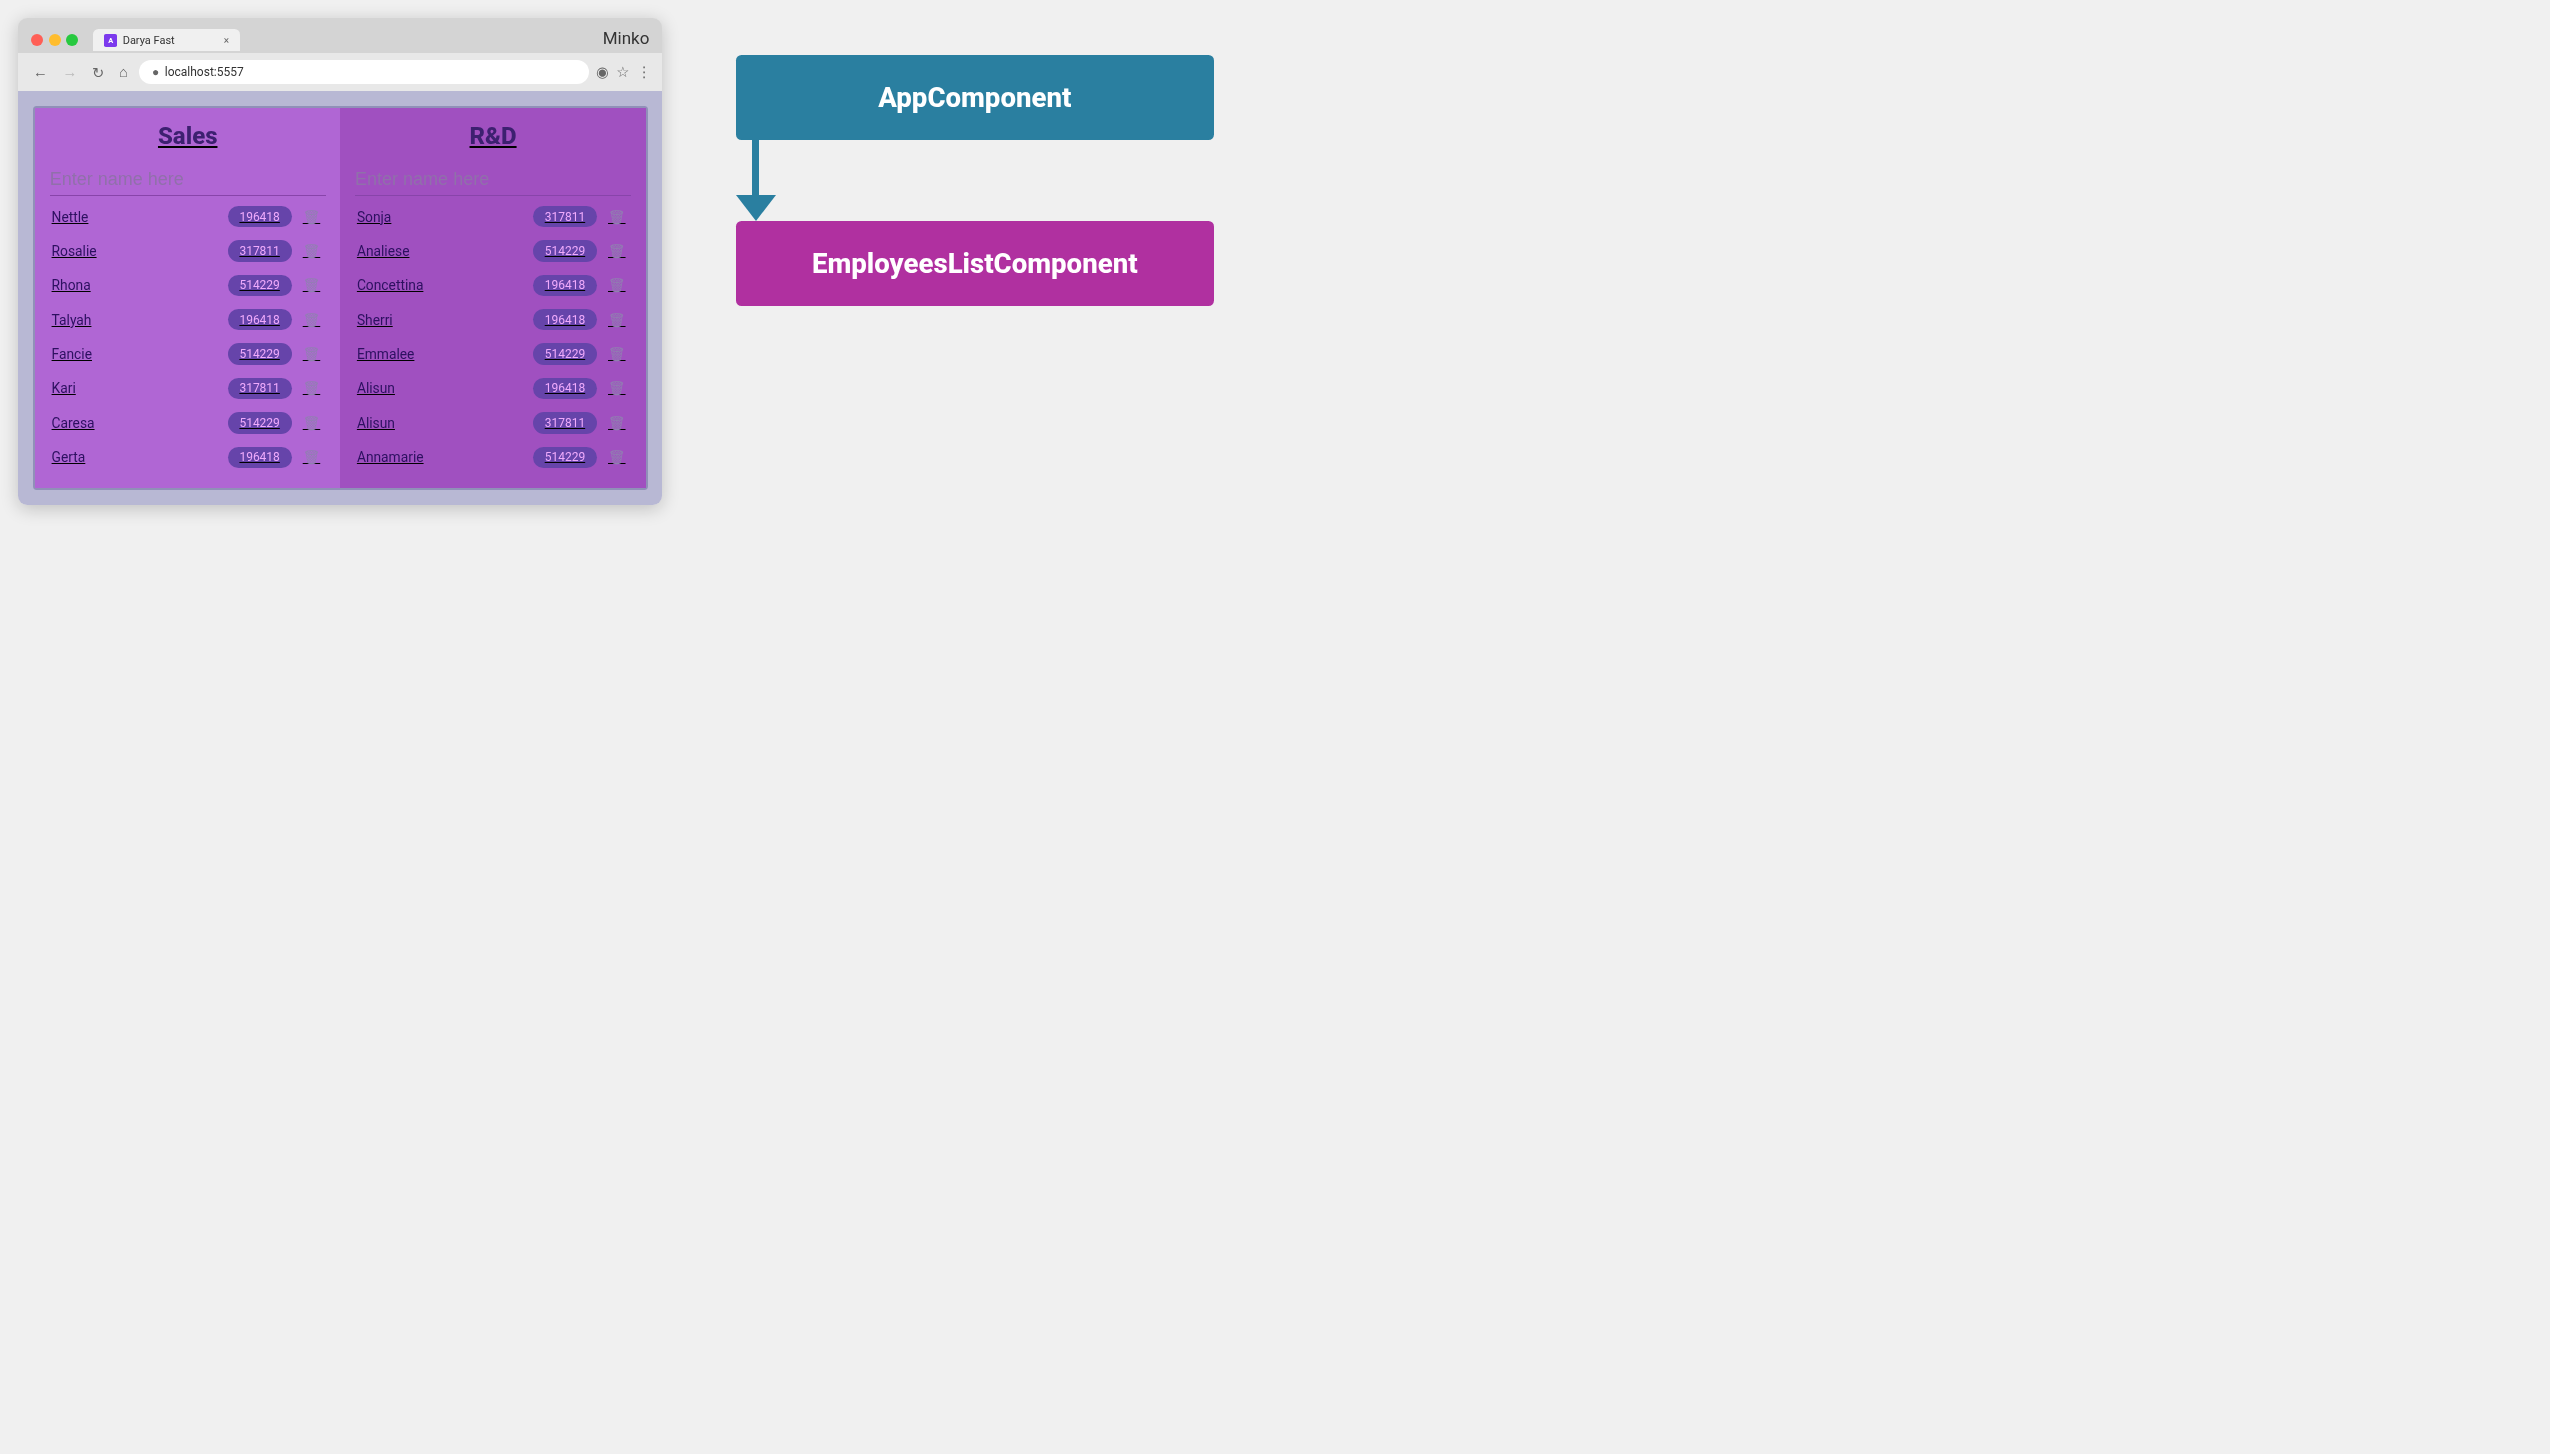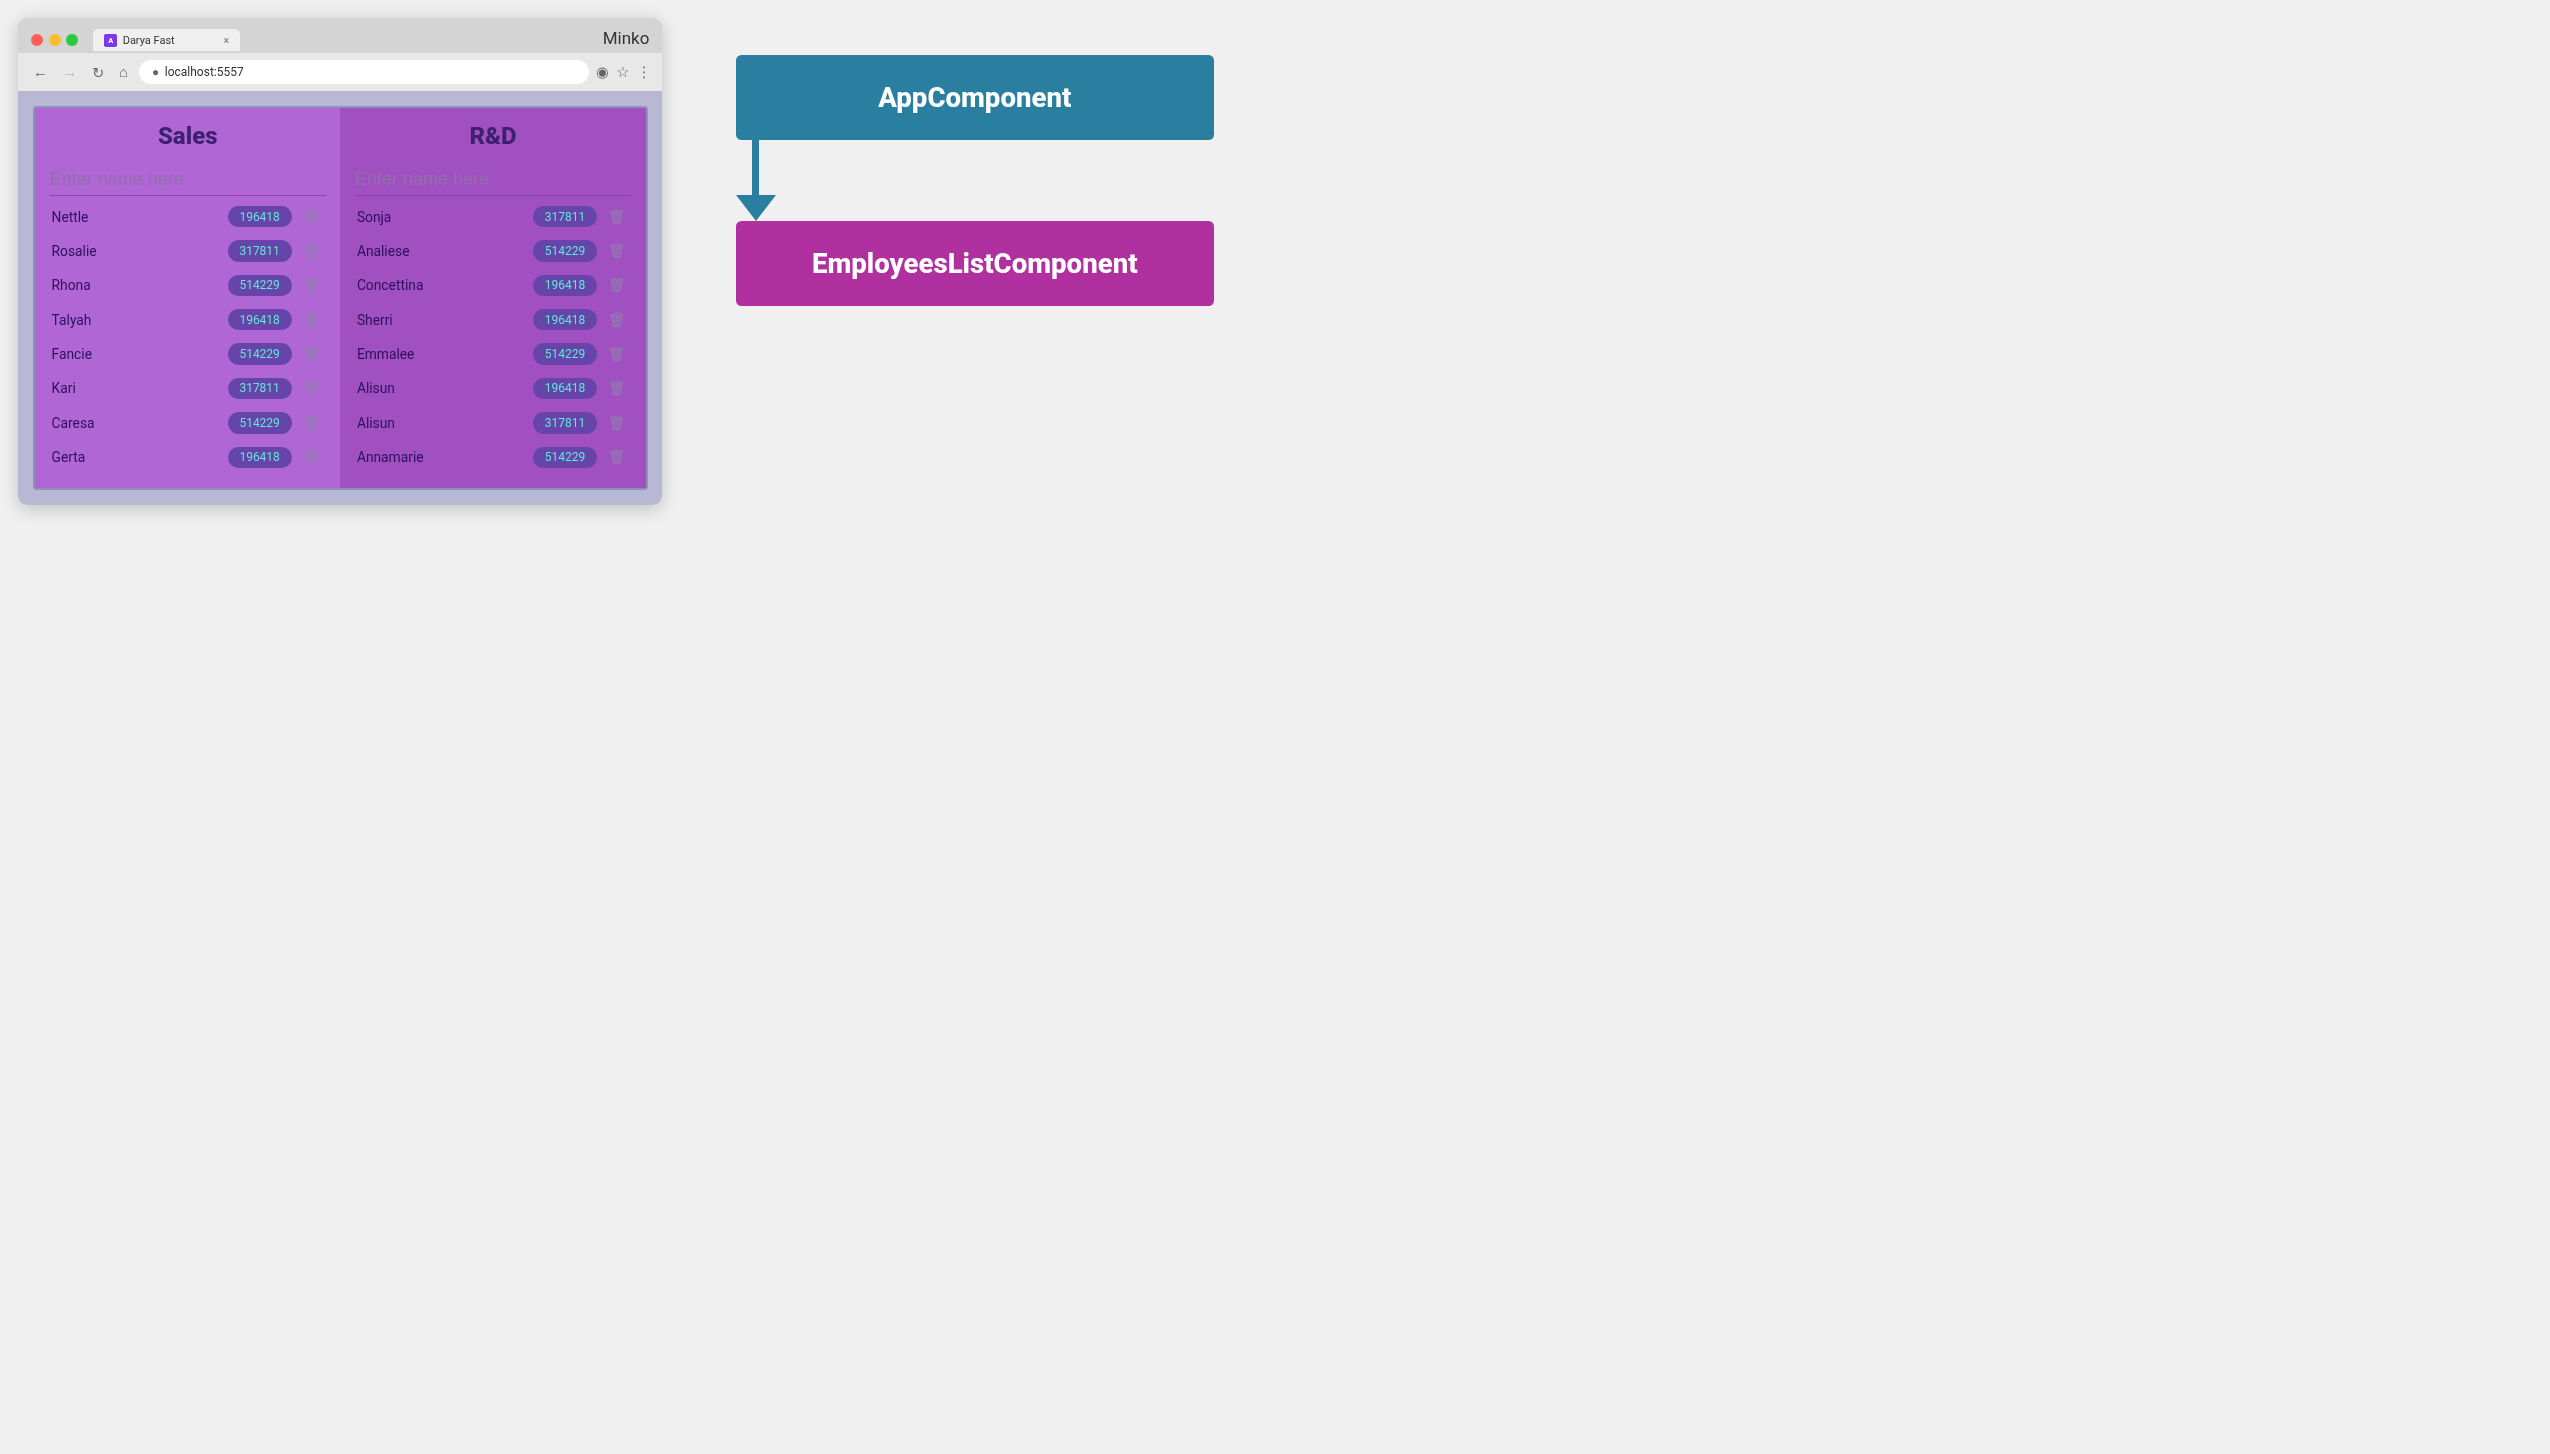--- a/index.html
+++ b/index.html
@@ -137,20 +137,21 @@
     .nav-actions {
       display: flex;
       gap: 7.4px;
       color: #666;
     }
 
     
     .browser-content {
       background: #b8b8d4;
       padding: 14.7px;
+      text-decoration: underline;
     }
 
     .departments-container {
       display: flex;
       gap: 0;
       border: 2.8px solid #9090b8;
       border-radius: 3.7px;
       background: #9090b8;
     }
 
@@ -205,21 +206,21 @@
     }
 
     .employee-name {
       flex: 1;
       font-size: 13.8px;
       color: #2d1060;
     }
 
     .employee-badge {
       background: #6644aa;
-      color: #5eead4;
+      color: #f0abfc;
       border-radius: 13px;
       padding: 3.7px 11px;
       font-size: 12px;
       min-width: 64px;
       text-align: center;
       margin-right: 7.4px;
     }
 
     .delete-btn {
       color: #9080b0;

